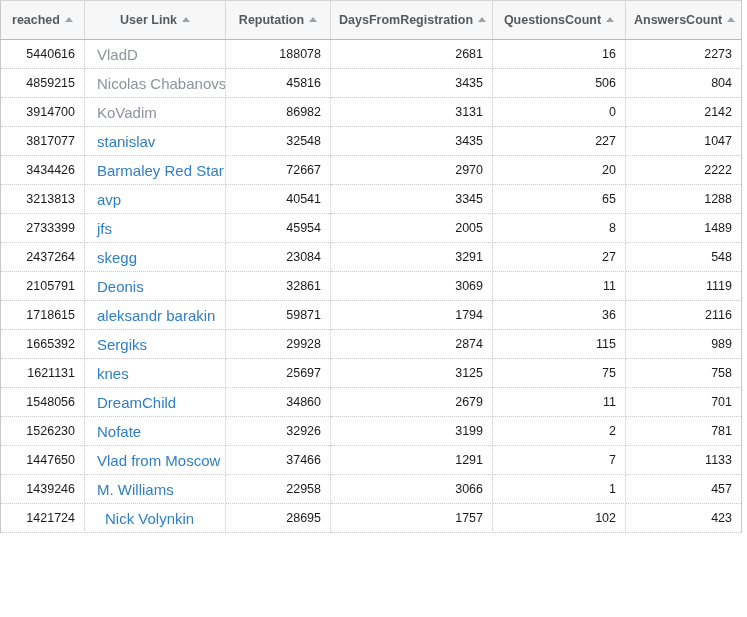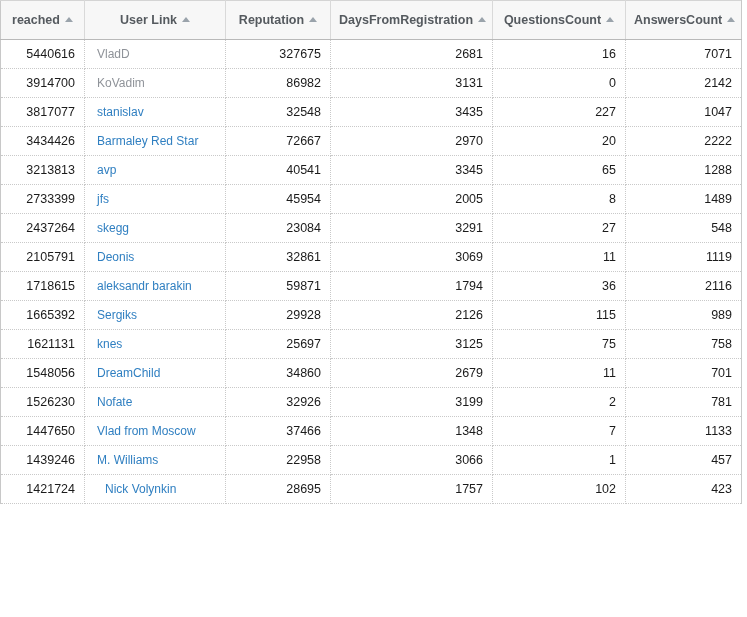--- a/index.html
+++ b/index.html
@@ -82,21 +82,21 @@
   }
   tbody td:last-child { border-right: none; }
   tbody tr:last-child td { border-bottom: 1px dotted #c9c9c9; padding-left: 20px; }
 
   td.num { text-align: right; }
   td.user { text-align: left; padding-left: 12px; }
 
   a.user-link {
     color: #2f7fc1;
     text-decoration: none;
-    font-size: 12px;
+    font-size: 15px;
   }
   a.user-link.visited {
     color: #8f9399;
   }
 
   
   col.c-reached  { width: 84px; }
   col.c-user     { width: 141px; }
   col.c-rep      { width: 105px; }
   col.c-days     { width: 162px; }
@@ -141,24 +141,32 @@
           <th><span class="th-inner">
               <span>AnswersCount</span>
               <span class="sort-arrow"></span>
             </span></th>
         </tr>
     </thead>
     <tbody>
         <tr>
           <td class="num">5440616</td>
           <td class="user"><a class="user-link visited" href="#">VladD</a></td>
-          <td class="num">327675</td>
+          <td class="num">188078</td>
           <td class="num">2681</td>
           <td class="num">16</td>
-          <td class="num">7071</td>
+          <td class="num">2273</td>
+        </tr>
+        <tr>
+          <td class="num">4859215</td>
+          <td class="user"><a class="user-link visited" href="#">Nicolas Chabanovsky</a></td>
+          <td class="num">45816</td>
+          <td class="num">3435</td>
+          <td class="num">506</td>
+          <td class="num">804</td>
         </tr>
         <tr>
           <td class="num">3914700</td>
           <td class="user"><a class="user-link visited" href="#">KoVadim</a></td>
           <td class="num">86982</td>
           <td class="num">3131</td>
           <td class="num">0</td>
           <td class="num">2142</td>
         </tr>
         <tr>
@@ -214,21 +222,21 @@
           <td class="user"><a class="user-link" href="#">aleksandr barakin</a></td>
           <td class="num">59871</td>
           <td class="num">1794</td>
           <td class="num">36</td>
           <td class="num">2116</td>
         </tr>
         <tr>
           <td class="num">1665392</td>
           <td class="user"><a class="user-link" href="#">Sergiks</a></td>
           <td class="num">29928</td>
-          <td class="num">2126</td>
+          <td class="num">2874</td>
           <td class="num">115</td>
           <td class="num">989</td>
         </tr>
         <tr>
           <td class="num">1621131</td>
           <td class="user"><a class="user-link" href="#">knes</a></td>
           <td class="num">25697</td>
           <td class="num">3125</td>
           <td class="num">75</td>
           <td class="num">758</td>
@@ -246,21 +254,21 @@
           <td class="user"><a class="user-link" href="#">Nofate</a></td>
           <td class="num">32926</td>
           <td class="num">3199</td>
           <td class="num">2</td>
           <td class="num">781</td>
         </tr>
         <tr>
           <td class="num">1447650</td>
           <td class="user"><a class="user-link" href="#">Vlad from Moscow</a></td>
           <td class="num">37466</td>
-          <td class="num">1348</td>
+          <td class="num">1291</td>
           <td class="num">7</td>
           <td class="num">1133</td>
         </tr>
         <tr>
           <td class="num">1439246</td>
           <td class="user"><a class="user-link" href="#">M. Williams</a></td>
           <td class="num">22958</td>
           <td class="num">3066</td>
           <td class="num">1</td>
           <td class="num">457</td>

